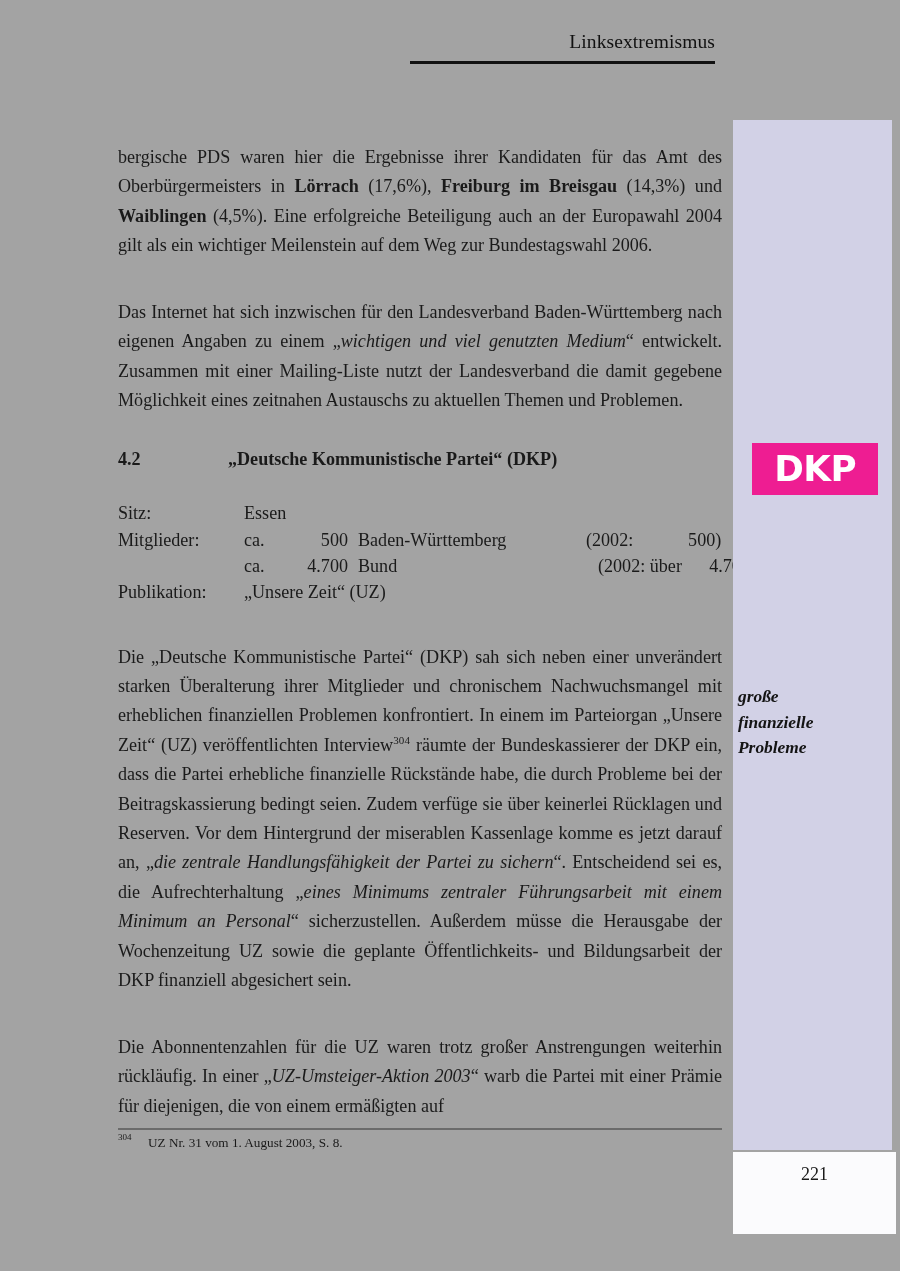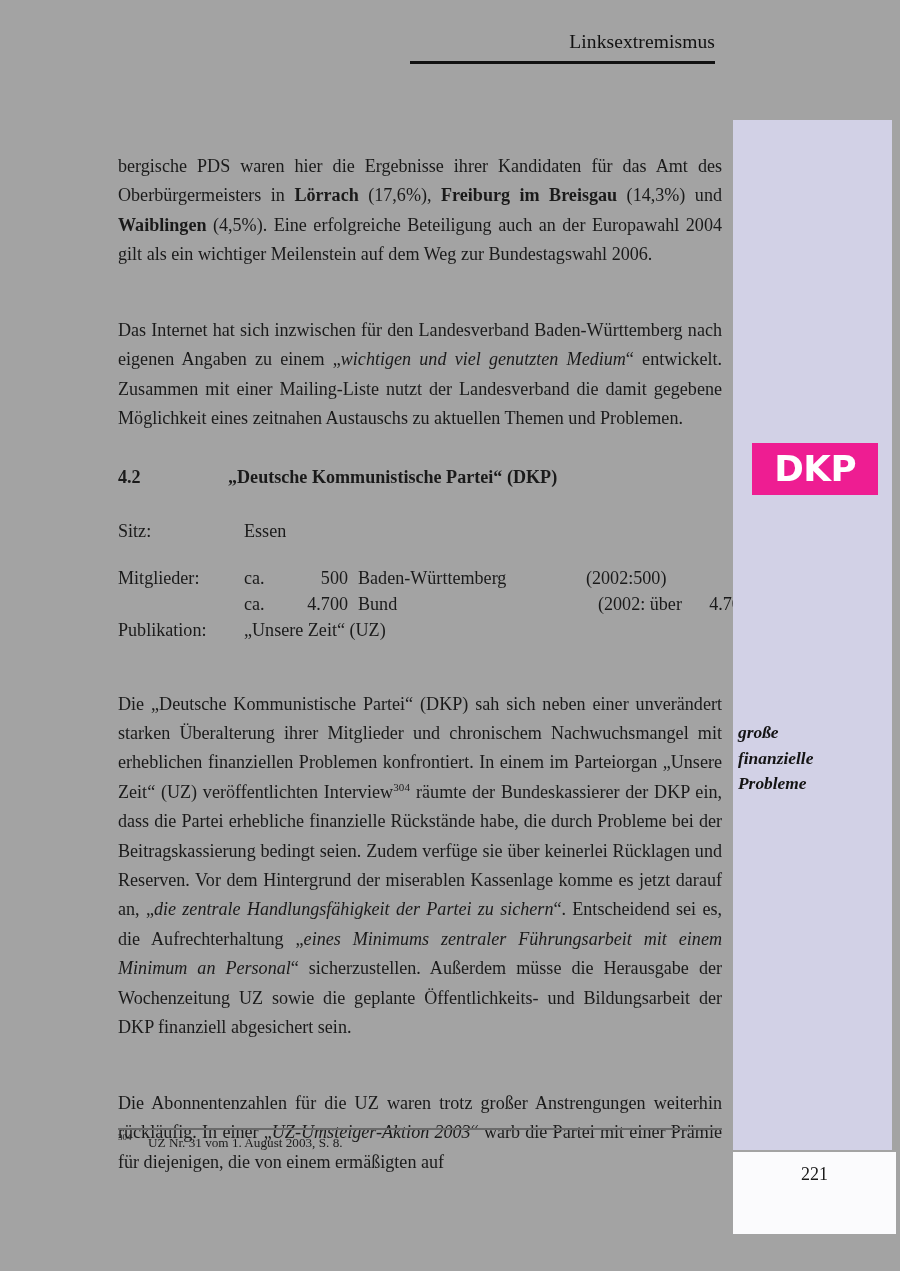--- a/index.html
+++ b/index.html
@@ -44,21 +44,21 @@
 
   
   .text-col {
     position: absolute;
     left: 118px;
     top: 135px;
     width: 604px;
   }
 
   p.body {
-    margin: 17px 0 0 0;
+    margin: 8px 0 0 0;
     font-size: 18.1px;
     line-height: 29.4px;
     text-align: justify;
     text-justify: inter-word;
     hyphens: manual;
   }
   .gap-para { height: 29.4px; }
   .gap-small { height: 26px; }
 
   .last-line-left { text-align-last: left; }
@@ -147,21 +147,21 @@
     font-weight: bold;
     font-size: 35px;
     color: #ffffff;
     letter-spacing: -0.5px;
     line-height: 1;
     transform: scaleX(1.02);
   }
   .margin-note {
     position: absolute;
     left: 5px;
-    top: 600px;
+    top: 564px;
     width: 150px;
     font-size: 17.4px;
     font-weight: bold;
     font-style: italic;
     line-height: 25.6px;
     color: #141414;
   }
 
   
   .folio-box {
@@ -199,21 +199,21 @@
     <p class="body last-line-left"><span>Das Internet hat sich inzwischen für den Landesverband Baden-Württemberg nach eigenen Angaben zu einem „</span><i>wichtigen und viel genutzten Medium</i><span>“ entwickelt. Zusammen mit einer Mailing-Liste nutzt der Landesverband die damit gegebene Möglichkeit eines zeitnahen Austauschs zu aktuellen Themen und Problemen.</span></p>
 
     <div class="gap-para"></div>
 
     <div class="section-head"><span class="section-num">4.2</span><span>„Deutsche Kommunistische Partei“ (DKP)</span></div>
 
     <div class="gap-small"></div>
 
     <div class="facts">
       <div class="row"><span class="f-label">Sitz:</span><span>Essen</span></div>
-      <div class="row"><span class="f-label">Mitglieder:</span><span class="f-ca">ca.</span><span class="f-num">500</span><span class="f-name">Baden-Württemberg</span><span class="f-paren">(2002:</span><span style="display:inline-block;width:88px;margin-top:20px;">500)</span></div>
+      <div class="row"><span class="f-label">Mitglieder:</span><span class="f-ca">ca.</span><span class="f-num">500</span><span class="f-name">Baden-Württemberg</span><span class="f-paren">(2002:</span><span style="display:inline-block;width:88px;text-align:right;">500)</span></div>
       <div class="row"><span class="f-label"></span><span class="f-ca">ca.</span><span class="f-num">4.700</span><span class="f-name">Bund</span><span class="f-paren2">(2002: über</span><span style="display:inline-block;width:74px;text-align:right;">4.700)</span></div>
       <div class="row"><span class="f-label">Publikation:</span><span>„Unsere Zeit“ (UZ)</span></div>
     </div>
 
     <div class="gap-para"></div>
 
     <p class="body last-line-left"><span>Die „Deutsche Kommunistische Partei“ (DKP) sah sich neben einer unverändert starken Überalterung ihrer Mitglieder und chronischem Nachwuchsmangel mit erheblichen finanziellen Problemen konfrontiert. In einem im Parteiorgan „Unsere Zeit“ (UZ) veröffentlichten Interview</span><sup class="fn">304</sup><span> räumte der Bundeskassierer der DKP ein, dass die Partei erhebliche finanzielle Rückstände habe, die durch Probleme bei der Beitragskassierung bedingt seien. Zudem verfüge sie über keinerlei Rücklagen und Reserven. Vor dem Hintergrund der miserablen Kassenlage komme es jetzt darauf an, „</span><i>die zentrale Handlungsfähigkeit der Partei zu sichern</i><span>“. Entscheidend sei es, die Aufrechterhaltung „</span><i>eines Minimums zentraler Führungsarbeit mit einem Minimum an Personal</i><span>“ sicherzustellen. Außerdem müsse die Herausgabe der Wochenzeitung UZ sowie die geplante Öffentlichkeits- und Bildungsarbeit der DKP finanziell abgesichert sein.</span></p>
 
     <div class="gap-para"></div>
 

